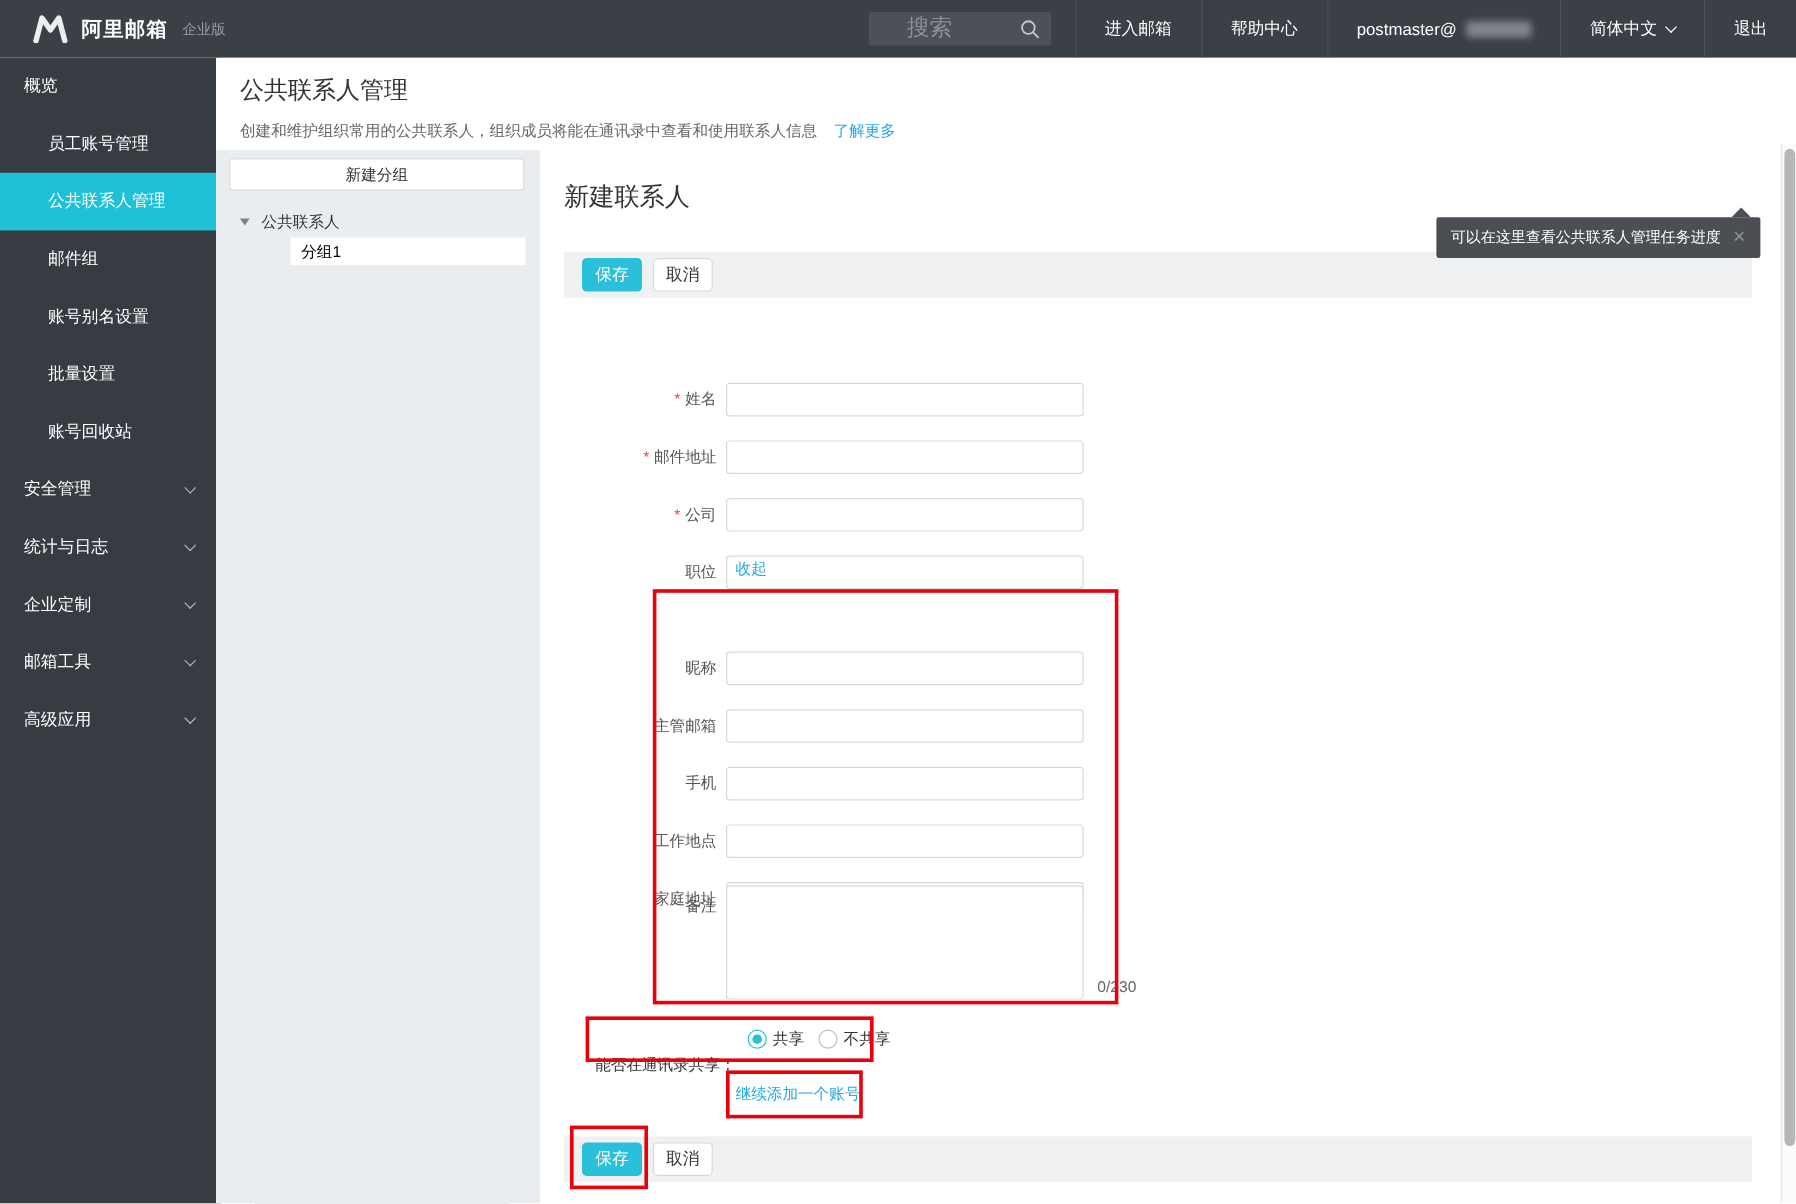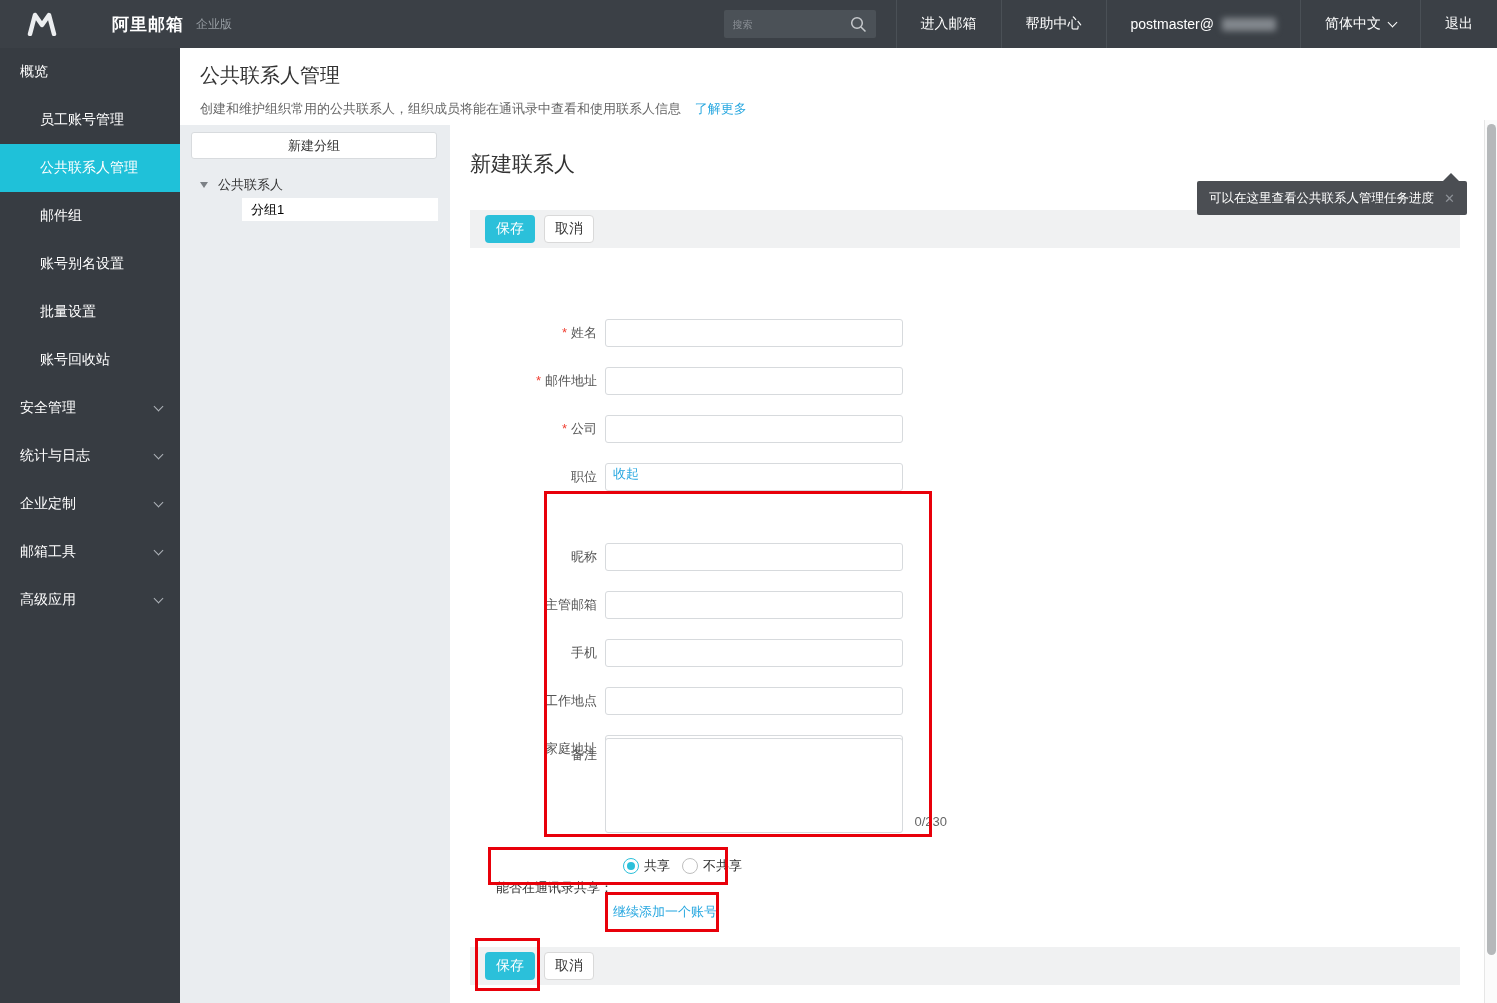--- a/index.html
+++ b/index.html
@@ -2,25 +2,25 @@
 <html><head>
 <meta charset="utf-8">
 <style>
   * { margin:0; padding:0; box-sizing:border-box; font-family:"Liberation Sans","DejaVu Sans",sans-serif; }
   html,body { width:1497px; height:1003px; }
   body { position:relative; background:#fff; overflow:hidden; }
 
   
   .topbar { position:absolute; left:0; top:0; right:0; height:48px; background:#3b4046; display:flex; align-items:center; z-index:6; }
   .brand { display:flex; align-items:center; gap:10px; padding-left:26px; }
-  .brand-name { color:#fff; font-size:17px; font-weight:bold; letter-spacing:1px;margin-left:44px; }
+  .brand-name { color:#fff; font-size:17px; font-weight:bold; letter-spacing:1px; }
   .brand-edition { color:#979da3; font-size:12px; margin-left:2px; }
   .topbar-spacer { flex:1; }
   .search-box { width:152px; height:28px; background:#4b5157; border-radius:2px; display:flex; align-items:center; padding:0 9px; margin-right:20px; }
-  .search-box input { flex:1; min-width:0; background:transparent; border:none; outline:none; color:#5eead4; font-size:10px; }
+  .search-box input { flex:1; min-width:0; background:transparent; border:none; outline:none; color:#5eead4; font-size:19px;margin-left:23px; }
   .search-box input::placeholder { color:#8b9096; }
   .top-item { height:48px; padding:0 24px; color:#fff; font-size:14px; border-left:1px solid #4a5056; cursor:pointer; display:flex; align-items:center; gap:8px; white-space:nowrap; }
   .blur-chip { display:inline-block; width:54px; height:13px; background:#82878d; border-radius:2px; filter:blur(3px); }
   .chev { width:7px; height:7px; border-right:1.5px solid currentColor; border-bottom:1.5px solid currentColor; display:inline-block; }
   .chev.down { transform:rotate(45deg); margin-top:-3px; }
   .chev.up { transform:rotate(-135deg); margin-top:4px; }
 
   
   .sidebar { position:absolute; left:0; top:48px; bottom:0; width:184px; background:#373c42; }
   .side-item { height:48px; display:flex; align-items:center; padding-left:20px; padding-right:18px; color:#fff; font-size:14px; cursor:pointer; position:relative; }

